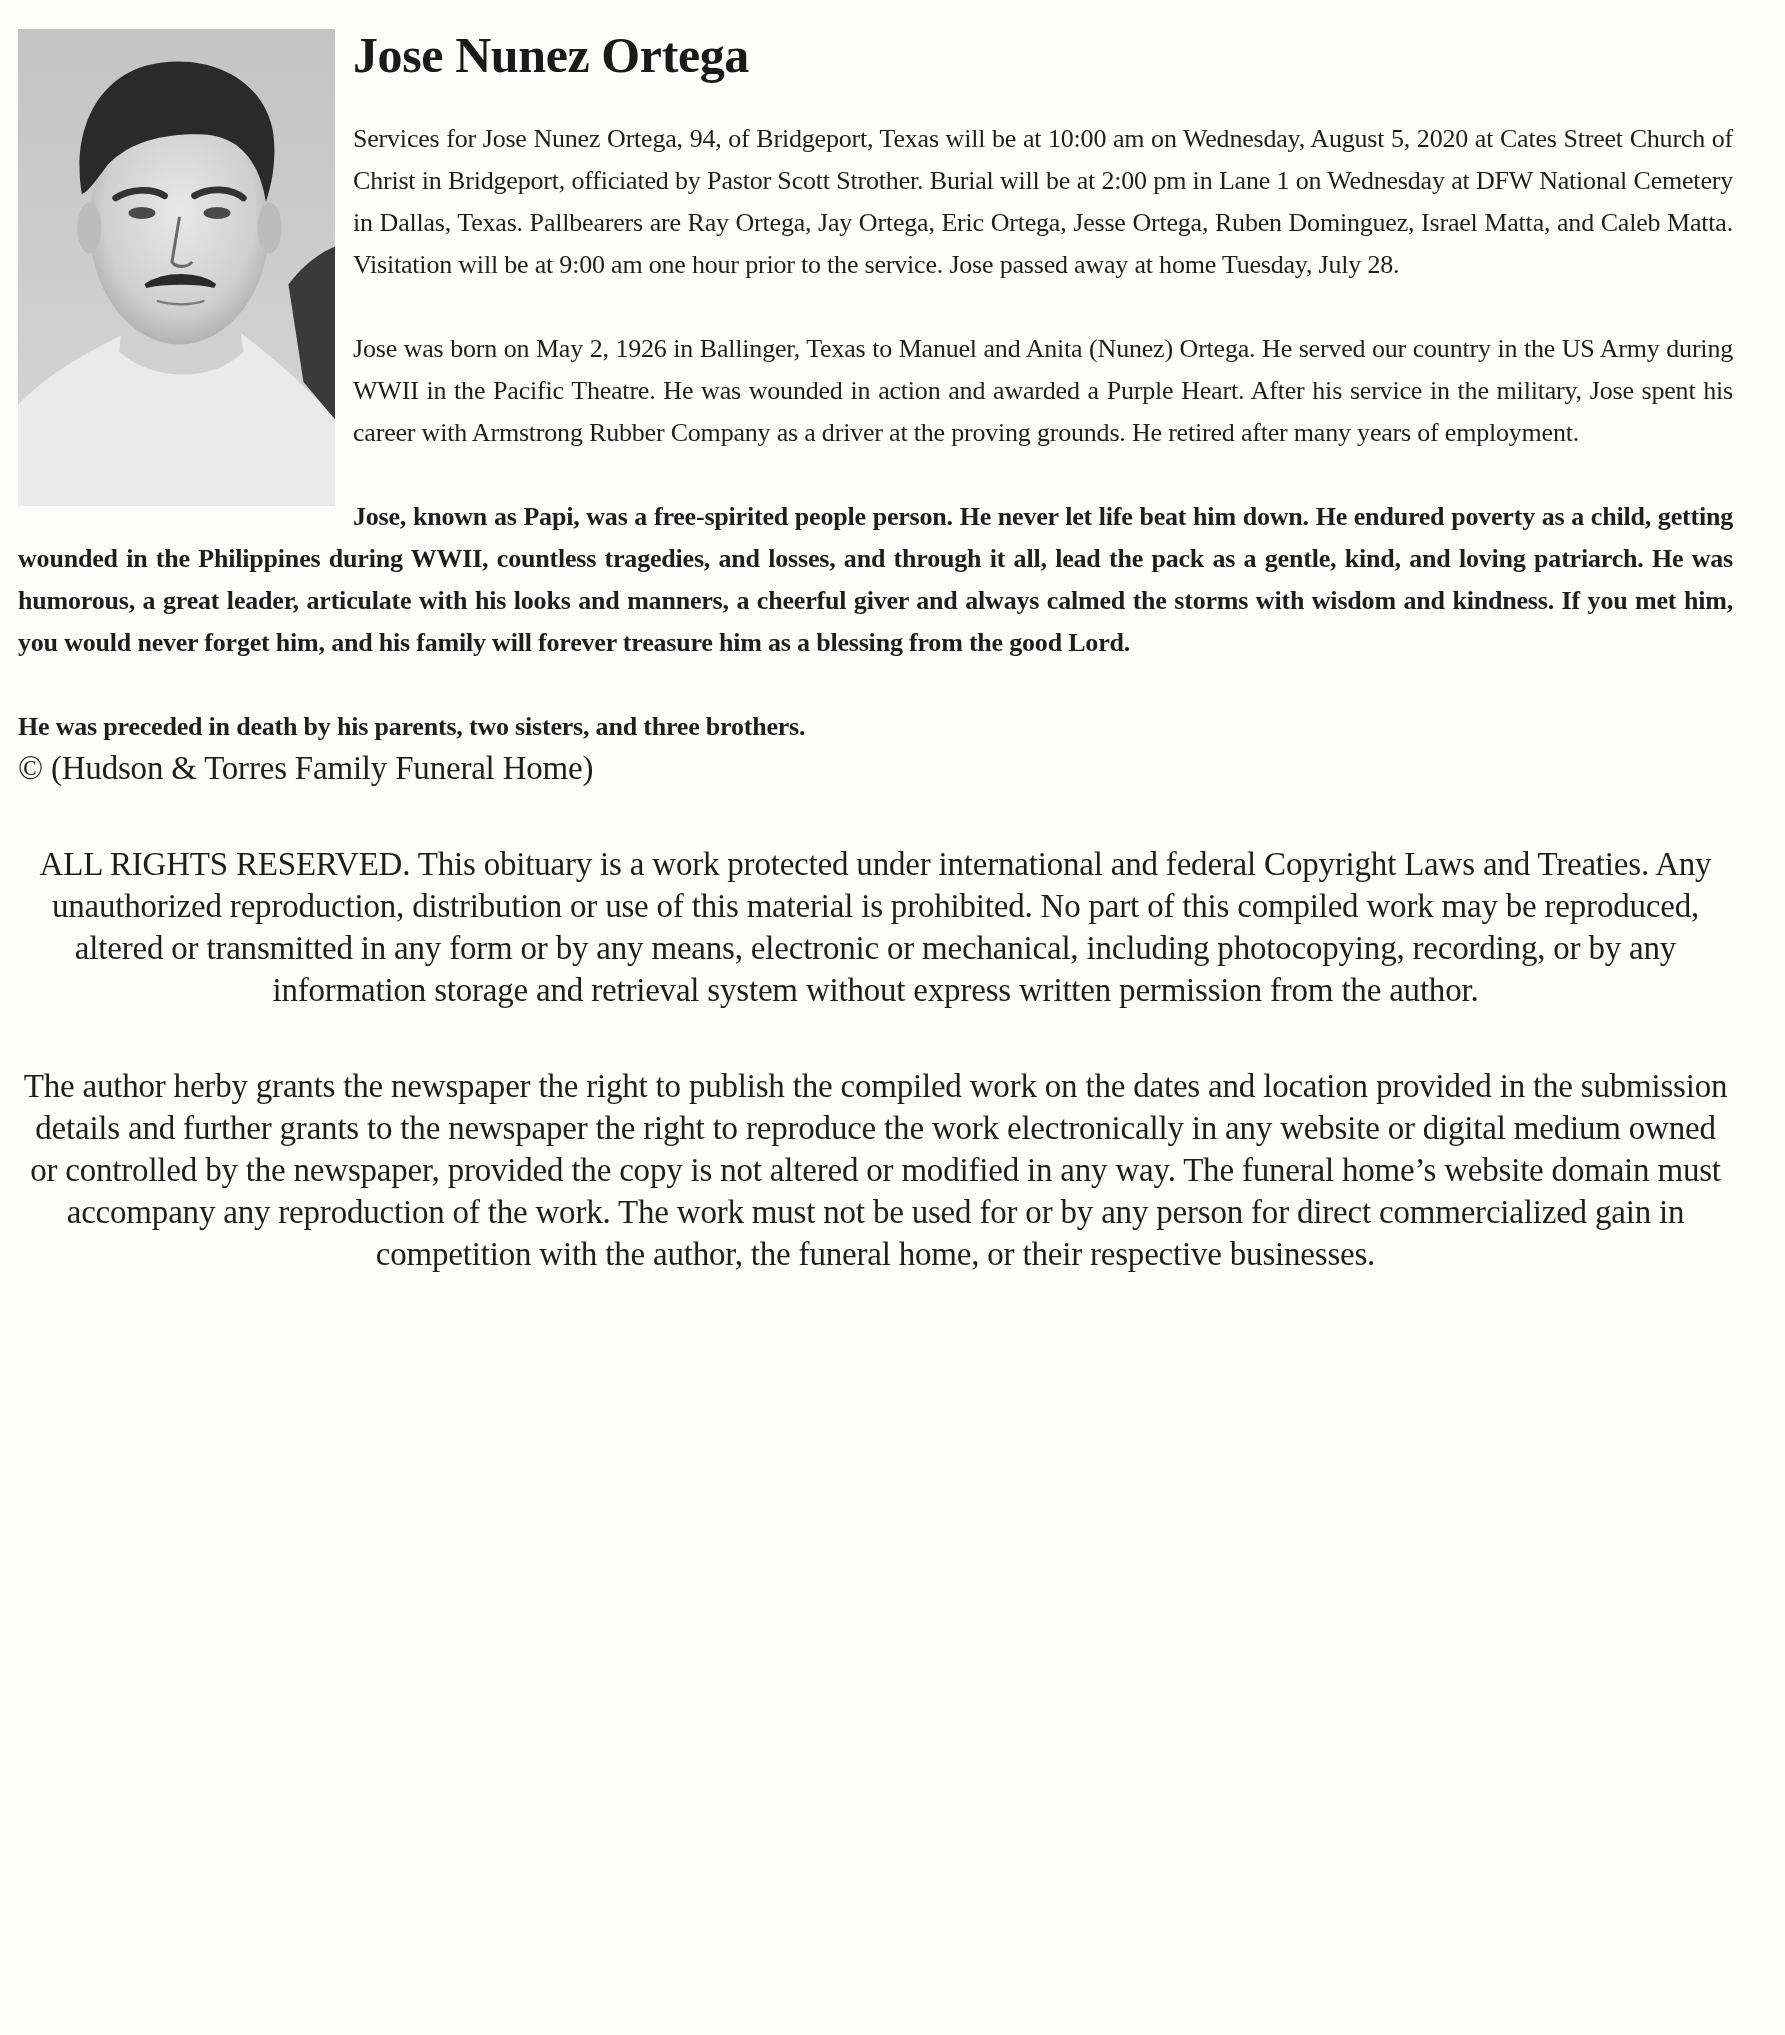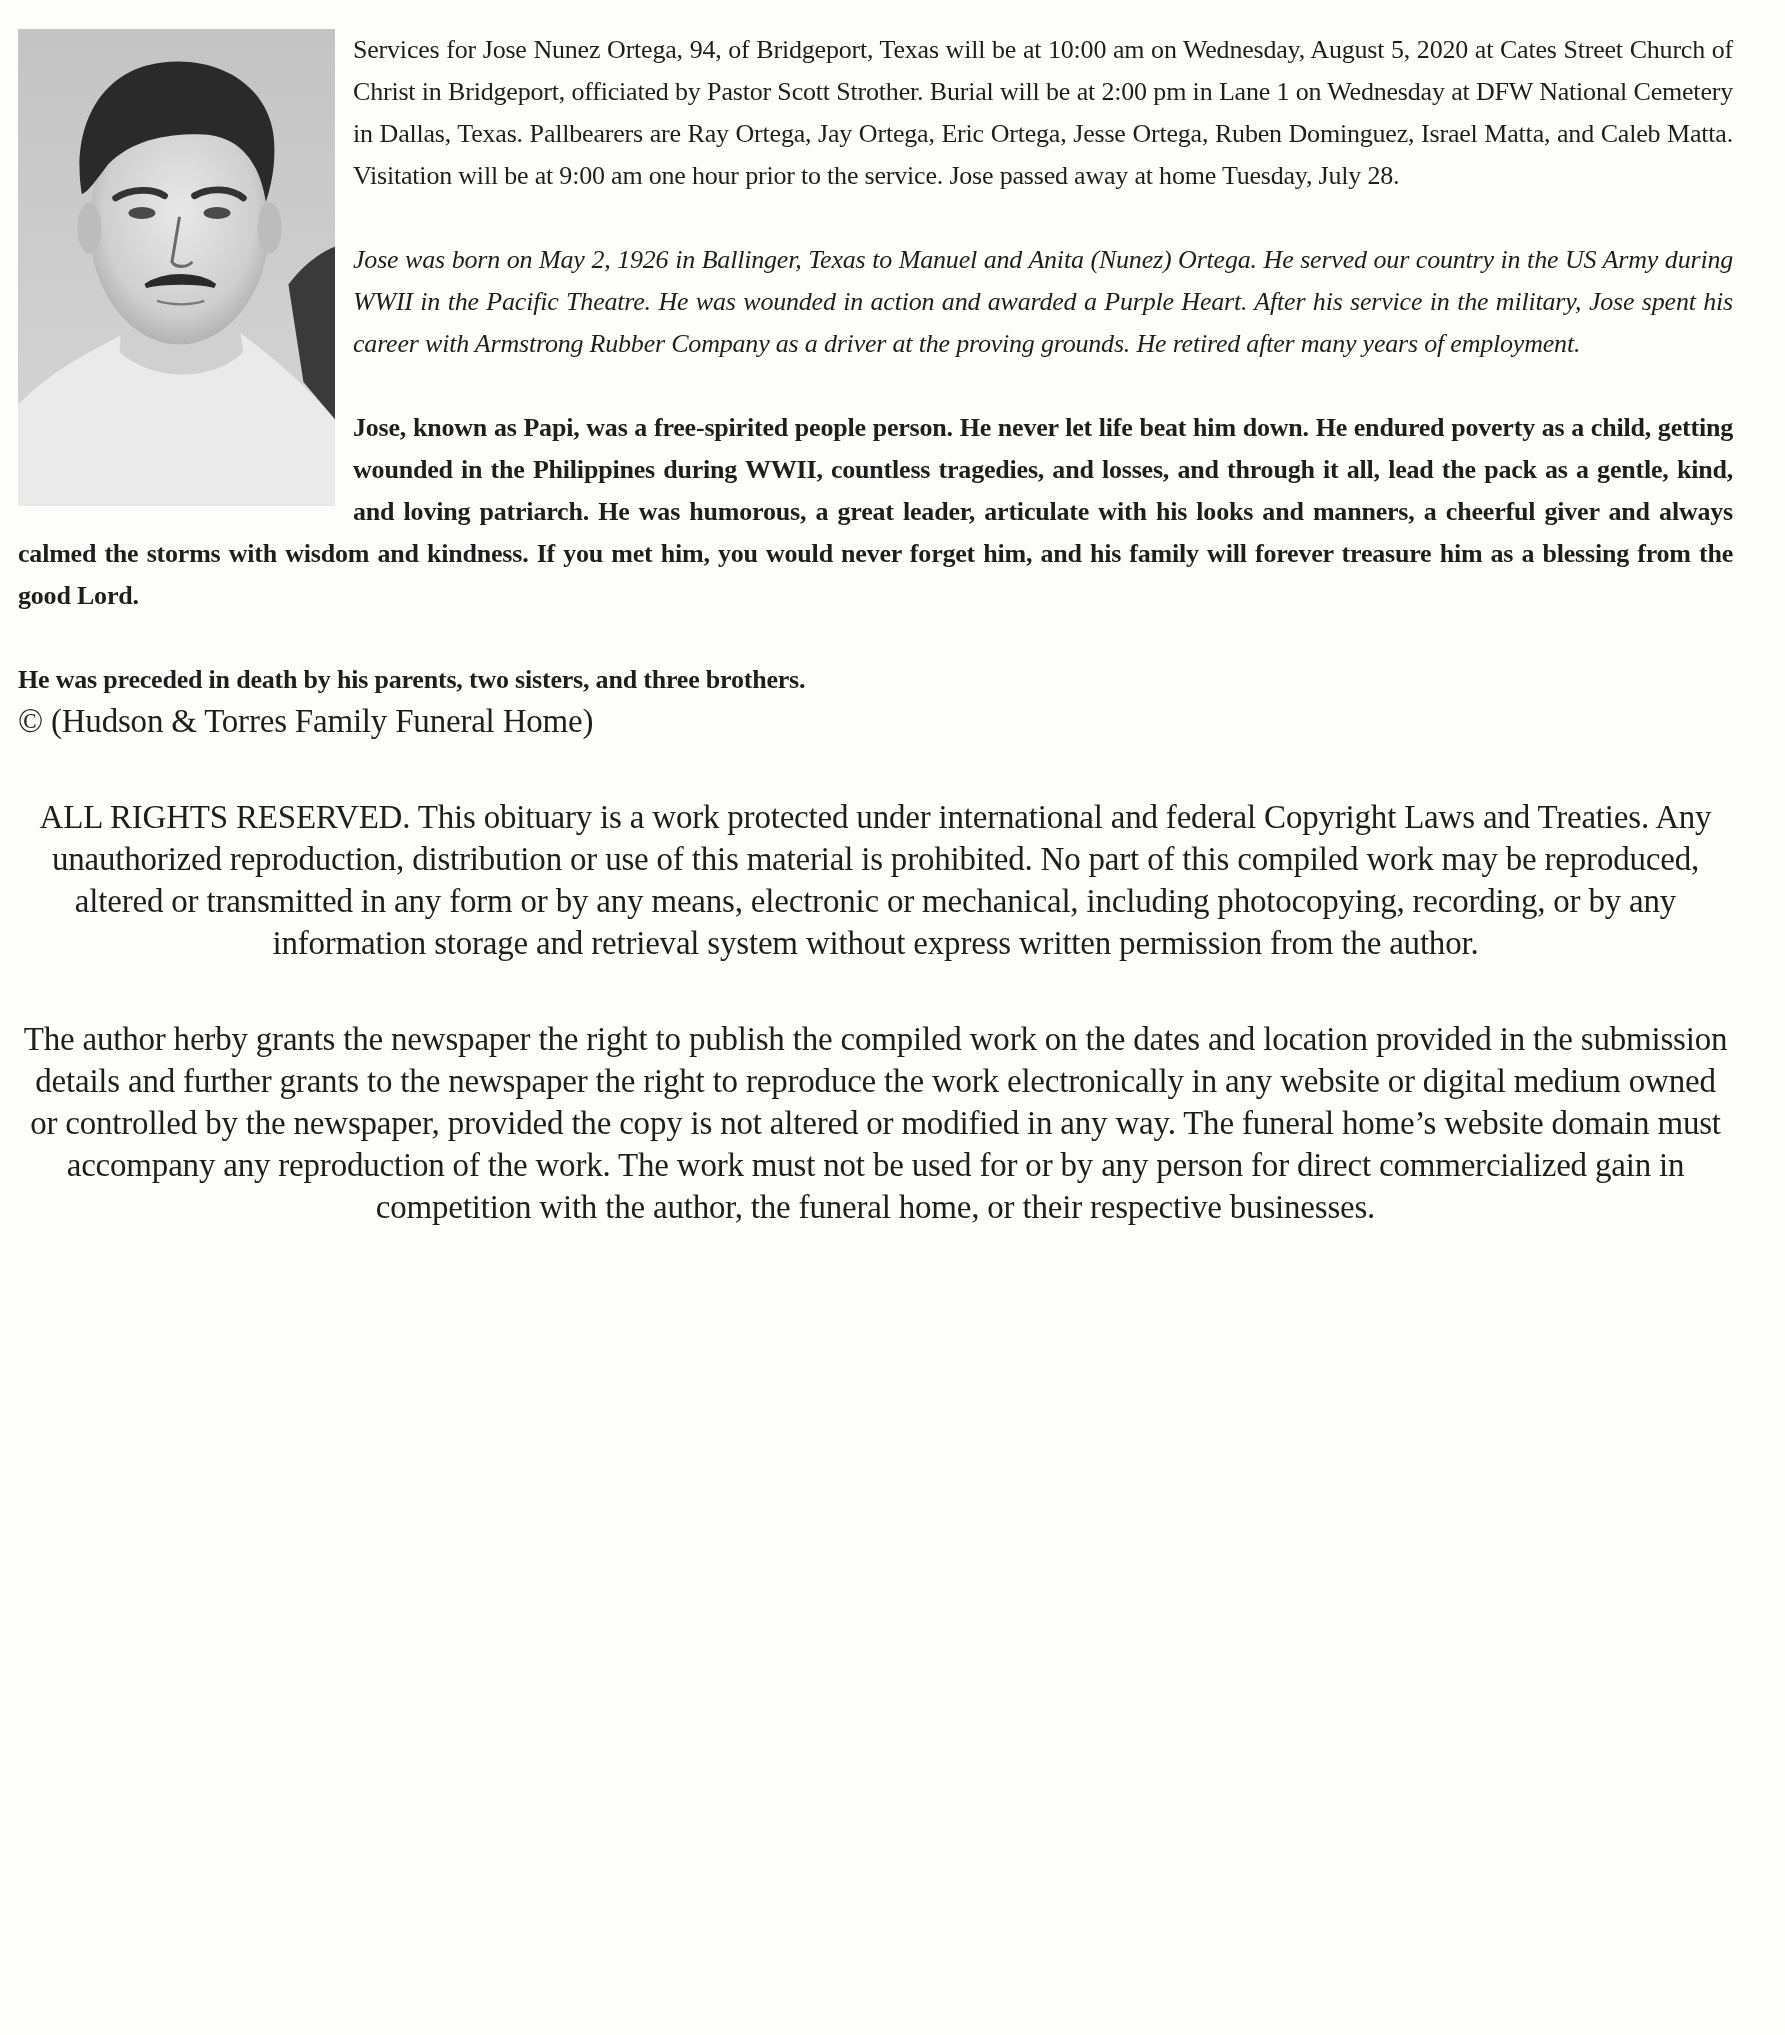--- a/index.html
+++ b/index.html
@@ -44,21 +44,21 @@
   }
   p {
     margin: 0;
     font-size: 26px;
     line-height: 42px;
     text-align: justify;
     letter-spacing: -0.2px;
   }
   .p-gap { margin-top: 42px; font-weight: bold; }
   .p1 { }
-  .p2 { margin-top: 42px; font-style: italic; }
+  .p2 { margin-top: 42px; }
   .p-left { text-align: left; }
   .copyright {
     clear: both;
     font-size: 33px;
     line-height: 41px;
     text-align: left;
   }
   .legal {
     font-size: 33px;
     line-height: 42px;
@@ -108,20 +108,21 @@
       <ellipse cx="265" cy="245" rx="18" ry="8" fill="#4a4a4a"></ellipse>
 
       <path d="M215 250 L 205 310 C 210 318, 225 318, 232 310" stroke="#6a6a6a" stroke-width="4" fill="none"></path>
 
       <path d="M170 342 C 195 325, 240 325, 262 342 C 240 336, 195 336, 170 342 Z" fill="#2a2a2a" stroke="#2a2a2a" stroke-width="6"></path>
 
       <path d="M185 362 C 205 368, 230 368, 248 362" stroke="#7a7a7a" stroke-width="3" fill="none"></path>
     </svg>
   </div>
 
+  <h1 class="title">Jose Nunez Ortega</h1>
 
   <p class="p1">Services for Jose Nunez Ortega, 94, of Bridgeport, Texas will be at 10:00 am on Wednesday, August 5, 2020 at Cates Street Church of Christ in Bridgeport, officiated by Pastor Scott Strother. Burial will be at 2:00 pm in Lane 1 on Wednesday at DFW National Cemetery in Dallas, Texas. Pallbearers are Ray Ortega, Jay Ortega, Eric Ortega, Jesse Ortega, Ruben Dominguez, Israel Matta, and Caleb Matta. Visitation will be at 9:00 am one hour prior to the service. Jose passed away at home Tuesday, July 28.</p>
   <p class="p2">Jose was born on May 2, 1926 in Ballinger, Texas to Manuel and Anita (Nunez) Ortega. He served our country in the US Army during WWII in the Pacific Theatre. He was wounded in action and awarded a Purple Heart. After his service in the military, Jose spent his career with Armstrong Rubber Company as a driver at the proving grounds. He retired after many years of employment.</p>
   <p class="p-gap">Jose, known as Papi, was a free-spirited people person. He never let life beat him down. He endured poverty as a child, getting wounded in the Philippines during WWII, countless tragedies, and losses, and through it all, lead the pack as a gentle, kind, and loving patriarch. He was humorous, a great leader, articulate with his looks and manners, a cheerful giver and always calmed the storms with wisdom and kindness. If you met him, you would never forget him, and his family will forever treasure him as a blessing from the good Lord.</p>
   <p class="p-gap p-left">He was preceded in death by his parents, two sisters, and three brothers.</p>
 
   <p class="copyright">© (Hudson &amp; Torres Family Funeral Home)</p>
   <p class="legal">ALL RIGHTS RESERVED. This obituary is a work protected under international and federal Copyright Laws and Treaties. Any unauthorized reproduction, distribution or use of this material is prohibited. No part of this compiled work may be reproduced, altered or transmitted in any form or by any means, electronic or mechanical, including photocopying, recording, or by any information storage and retrieval system without express written permission from the author.</p>
   <p class="legal">The author herby grants the newspaper the right to publish the compiled work on the dates and location provided in the submission details and further grants to the newspaper the right to reproduce the work electronically in any website or digital medium owned or controlled by the newspaper, provided the copy is not altered or modified in any way. The funeral home’s website domain must accompany any reproduction of the work. The work must not be used for or by any person for direct commercialized gain in competition with the author, the funeral home, or their respective businesses.</p>
 

